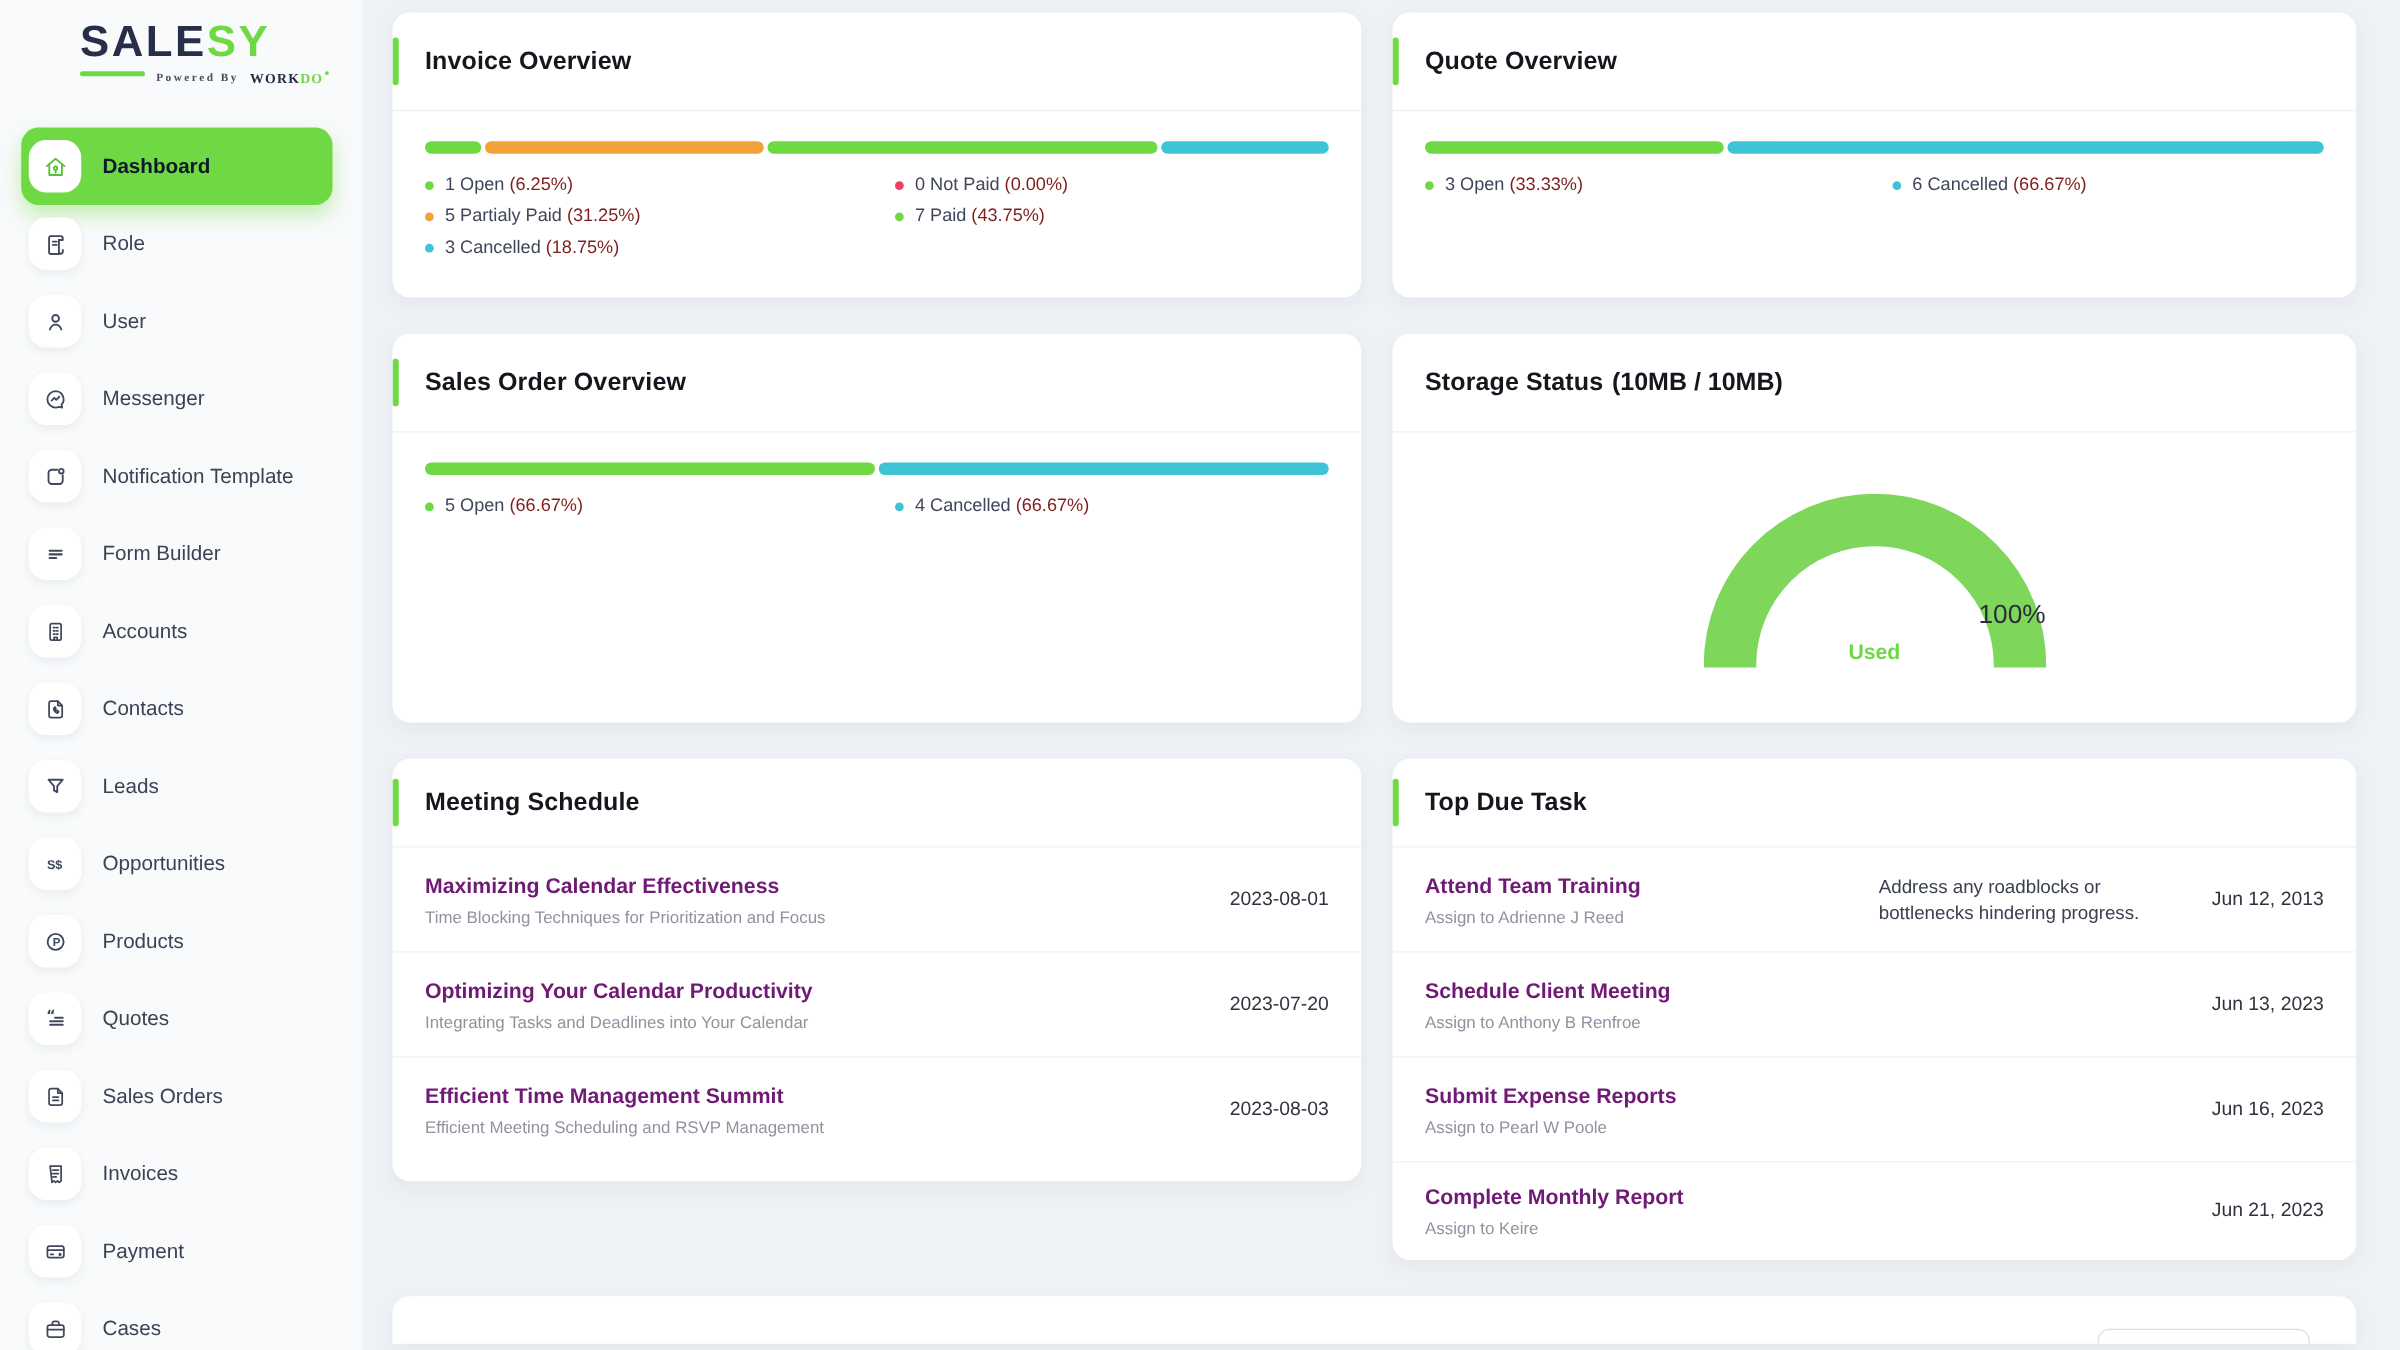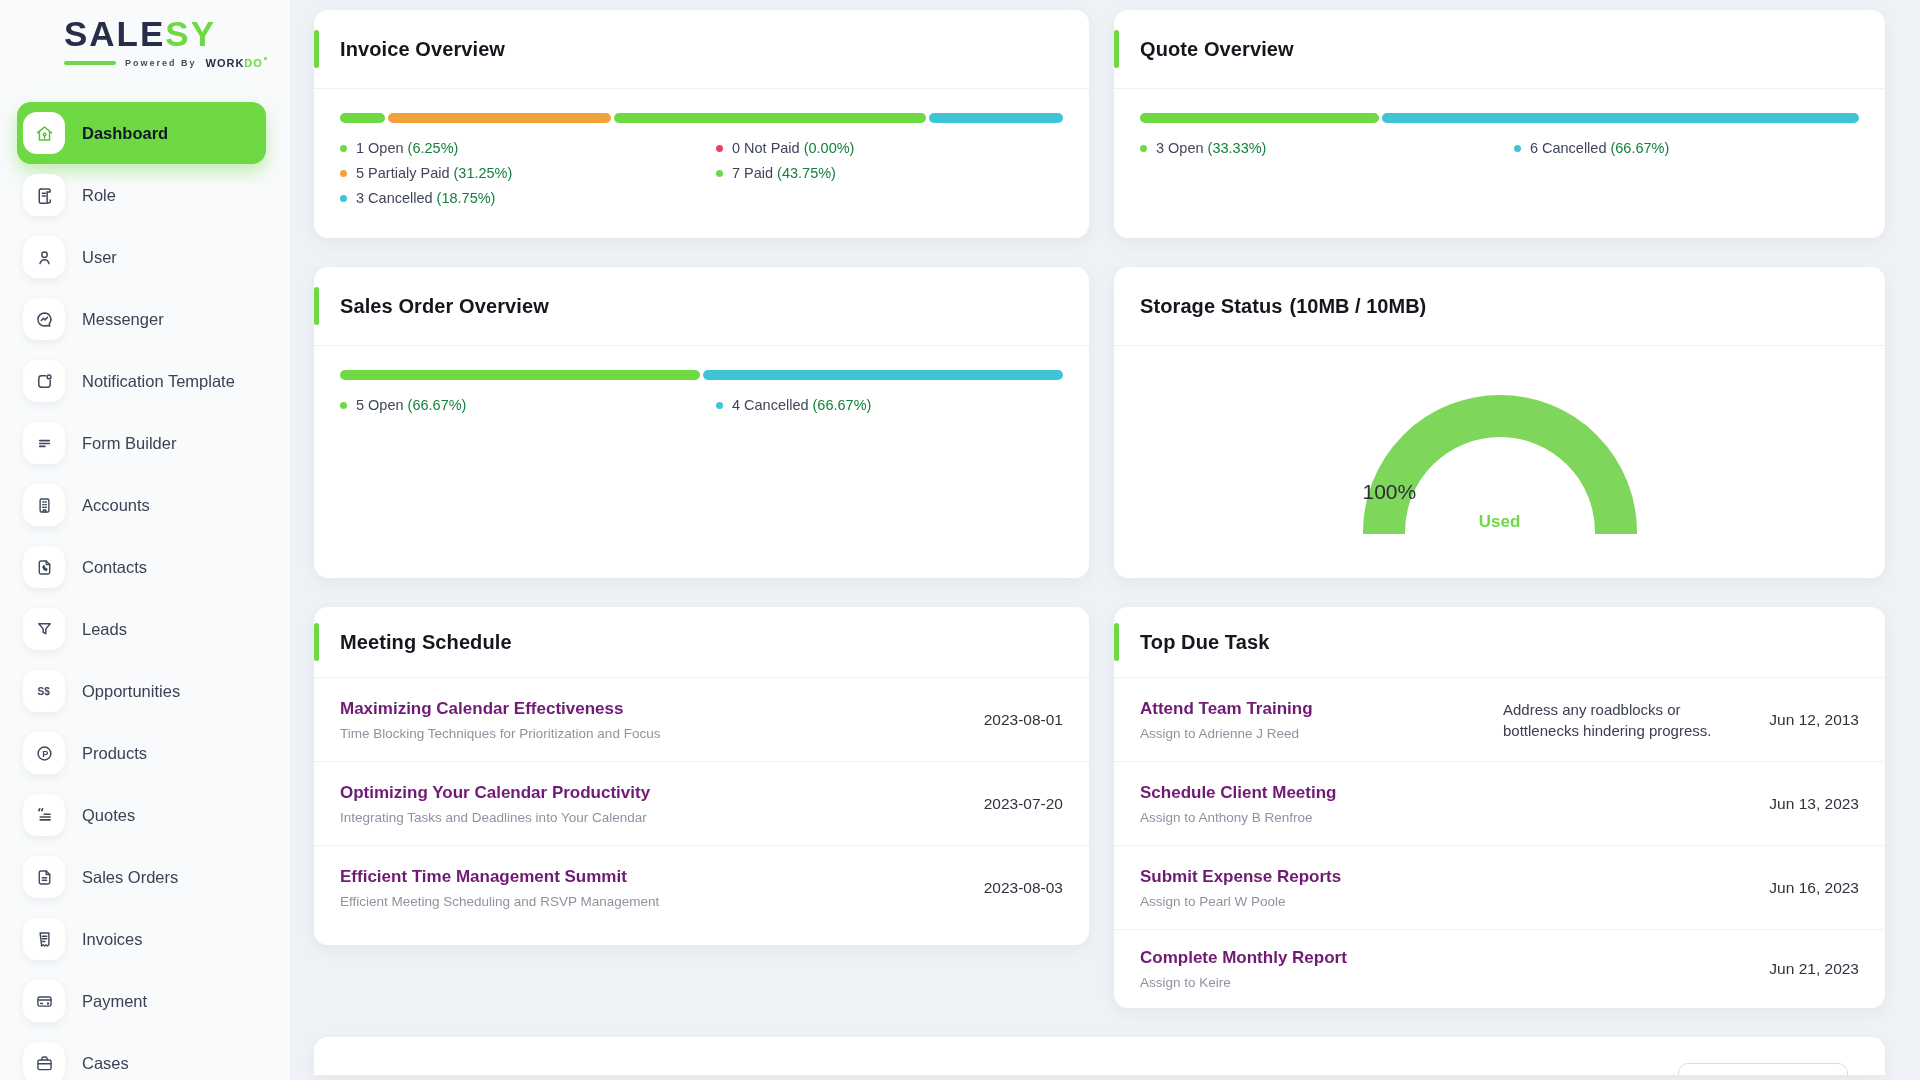--- a/index.html
+++ b/index.html
@@ -10,21 +10,21 @@
     font-family:"Liberation Sans", sans-serif;
     color:#2c3140;
   }
   .app { display:flex; width:1920px; height:1080px; }
 
   
   .sidebar { width:290px; min-width:290px; height:1080px; background:#f8fafb; }
   .logo-wrap { height:92px; padding:16px 0 0 64px; }
   .logo-text { font-size:35px; font-weight:800; letter-spacing:2px; color:#272e47; line-height:1; }
   .logo-text .accent { color:#6fd943; }
-  .tagline { margin-top:6px; display:flex; align-items:center; gap:9px; }
+  .tagline { margin-top:6px; display:flex; align-items:flex-start; gap:9px;font-family:Liberation Serif, serif; }
   .tagline-line { width:52px; height:4px; border-radius:2px; background:#6fd943; }
   .powered { font-size:9px; font-weight:700; letter-spacing:2px; color:#464c5a; }
   .workdo { font-size:11px; font-weight:800; letter-spacing:1px; color:#272e47; }
   .workdo .accent { color:#6fd943; }
   .tm-dot { display:inline-block; width:3px; height:3px; border-radius:50%; background:#6fd943; vertical-align:top; margin-left:1px; }
 
   .nav { margin-top:10px; }
   .nav-item { height:62px; display:flex; align-items:center; margin:0 24px 0 17px;
               border-radius:14px; padding-left:6px; cursor:pointer; }
   .icon-box { width:42px; height:42px; min-width:42px; background:#ffffff; border-radius:14px;
@@ -59,28 +59,28 @@
   .bar { display:flex; height:10px; margin-bottom:17px; }
   .seg { height:10px; border-radius:6px; margin-right:3px; box-shadow:0 12px 14px -6px; }
   .seg:last-child { margin-right:0; }
 
   
   .legend-wrap { display:flex; }
   .lcol { width:52%; }
   .rcol { width:48%; }
   .lg-item { display:flex; align-items:center; margin-bottom:9px; font-size:14.5px; color:#40465a; }
   .dot { width:7px; height:7px; border-radius:50%; margin-right:9px; }
-  .pct { color:#15803d; margin-left:4px; }
+  .pct { color:#7f1d1d; margin-left:4px; }
 
   
   .gauge { position:absolute; left:50%; transform:translateX(-50%); top:128px;
            width:274px; height:139px; overflow:hidden; }
   .gauge-ring { position:absolute; top:0; left:0; width:274px; height:274px; border-radius:50%;
                 border:42px solid #7ed65a; }
-  .gauge-pct { position:absolute; bottom:30px; width:100%; text-align:left;
+  .gauge-pct { position:absolute; bottom:30px; width:100%; text-align:right;
                font-size:21px; color:#2a2e3a; }
   .gauge-used { position:absolute; bottom:2px; width:100%; text-align:center;
                 font-size:17px; font-weight:700; color:#6fd943; }
 
   
   .m-row { display:flex; align-items:center; padding:0 26px; height:84px;
            border-bottom:1px solid #f1f2f5; }
   .m-row:last-child { border-bottom:none; }
   .m-left { flex:1; }
   .row-title { font-size:17px; font-weight:700; color:#701a75; }

